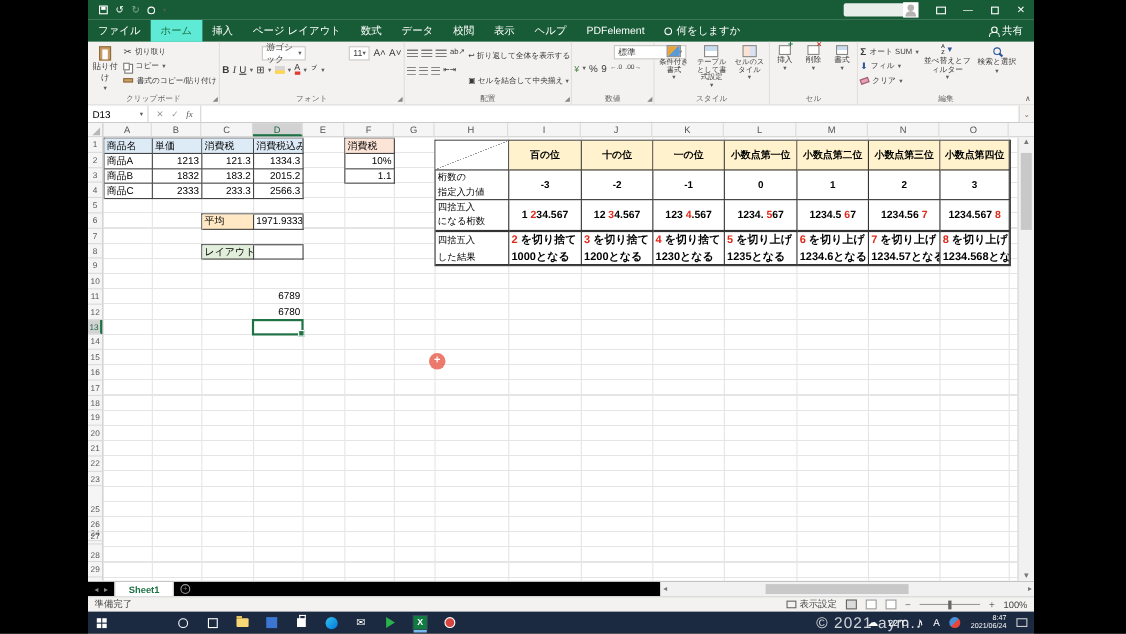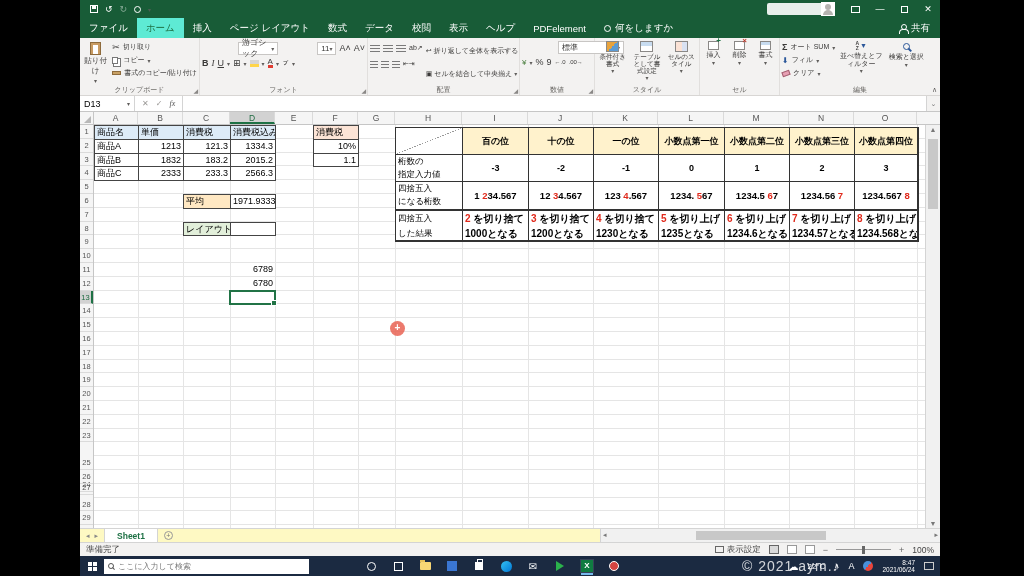--- a/index.html
+++ b/index.html
@@ -127,21 +127,21 @@
   .bt .lab { font-size:8.5px; line-height:13px; padding-left:2px; }
   .bt .inp { font-size:9px; font-weight:bold; display:flex; align-items:center; justify-content:center; }
   .bt .dig { font-size:9.5px; font-weight:bold; display:flex; align-items:center; justify-content:center; white-space:pre; }
   .bt .res { font-size:10px; font-weight:bold; line-height:15px; padding-left:2px; border-top:1px solid #333; white-space:nowrap; }
   .bt .lab.r4 { border-top:1px solid #333; line-height:15px; }
   .red { color:#E0281A; }
 
   .cursor-dot { position:absolute; left:310px; top:196px; width:15px; height:15px; border-radius:50%; background:rgba(233,99,83,.85); color:#fff; font-size:10px; font-weight:bold; text-align:center; line-height:14px; z-index:6; }
 
   
-  .sheettabs { height:14px; background:#fef9c3; display:flex; align-items:stretch; font-size:8.5px; color:#555; border-top:1px solid #D4D4D4; }
+  .sheettabs { height:14px; background:#000000; display:flex; align-items:stretch; font-size:8.5px; color:#555; border-top:1px solid #D4D4D4; }
   .tabnav { display:flex; align-items:center; gap:5px; padding:0 6px; font-size:7px; color:#888; }
   .stab { background:#fff; color:#1E7145; font-weight:bold; padding:0 12px; display:flex; align-items:center; border-right:1px solid #D4D4D4; border-left:1px solid #D4D4D4; }
   .addsheet { width:9px; height:9px; border:1px solid #999; border-radius:50%; font-size:7px; line-height:7px; text-align:center; color:#777; margin:2px 0 0 6px; }
   .hscroll { margin-left:auto; width:340px; position:relative; background:#F1F1F1; border-left:1px solid #D4D4D4; }
   .hthumb { position:absolute; top:2px; left:95px; width:130px; height:9px; background:#C8C8C8; }
   .harr { position:absolute; top:2px; font-size:7px; color:#777; }
   .statusbar { height:14px; background:#F3F2F1; border-top:1px solid #D4D4D4; display:flex; align-items:center; font-size:8.5px; color:#444; }
   .sb-ready { padding-left:6px; }
   .sb-right { margin-left:auto; display:flex; align-items:center; gap:8px; padding-right:6px; }
   .ic-disp { width:9px; height:7px; border:1px solid #666; }
@@ -644,24 +644,20 @@
 
 <div class="taskbar">
   <div class="startbtn">
         <span class="ic-win">
           <span></span>
           <span></span>
           <span></span>
           <span></span>
         </span>
       </div>
-  <div class="tsearch">
-    <span class="ic-mag"></span>
-    <input placeholder="ここに入力して検索" style="">
-  </div>
   <div class="ticons">
     <span class="ti">
           <span class="ti-ring"></span>
         </span>
     <span class="ti">
           <span class="ti-task"></span>
         </span>
     <span class="ti">
           <span class="ti-folder"></span>
         </span>

